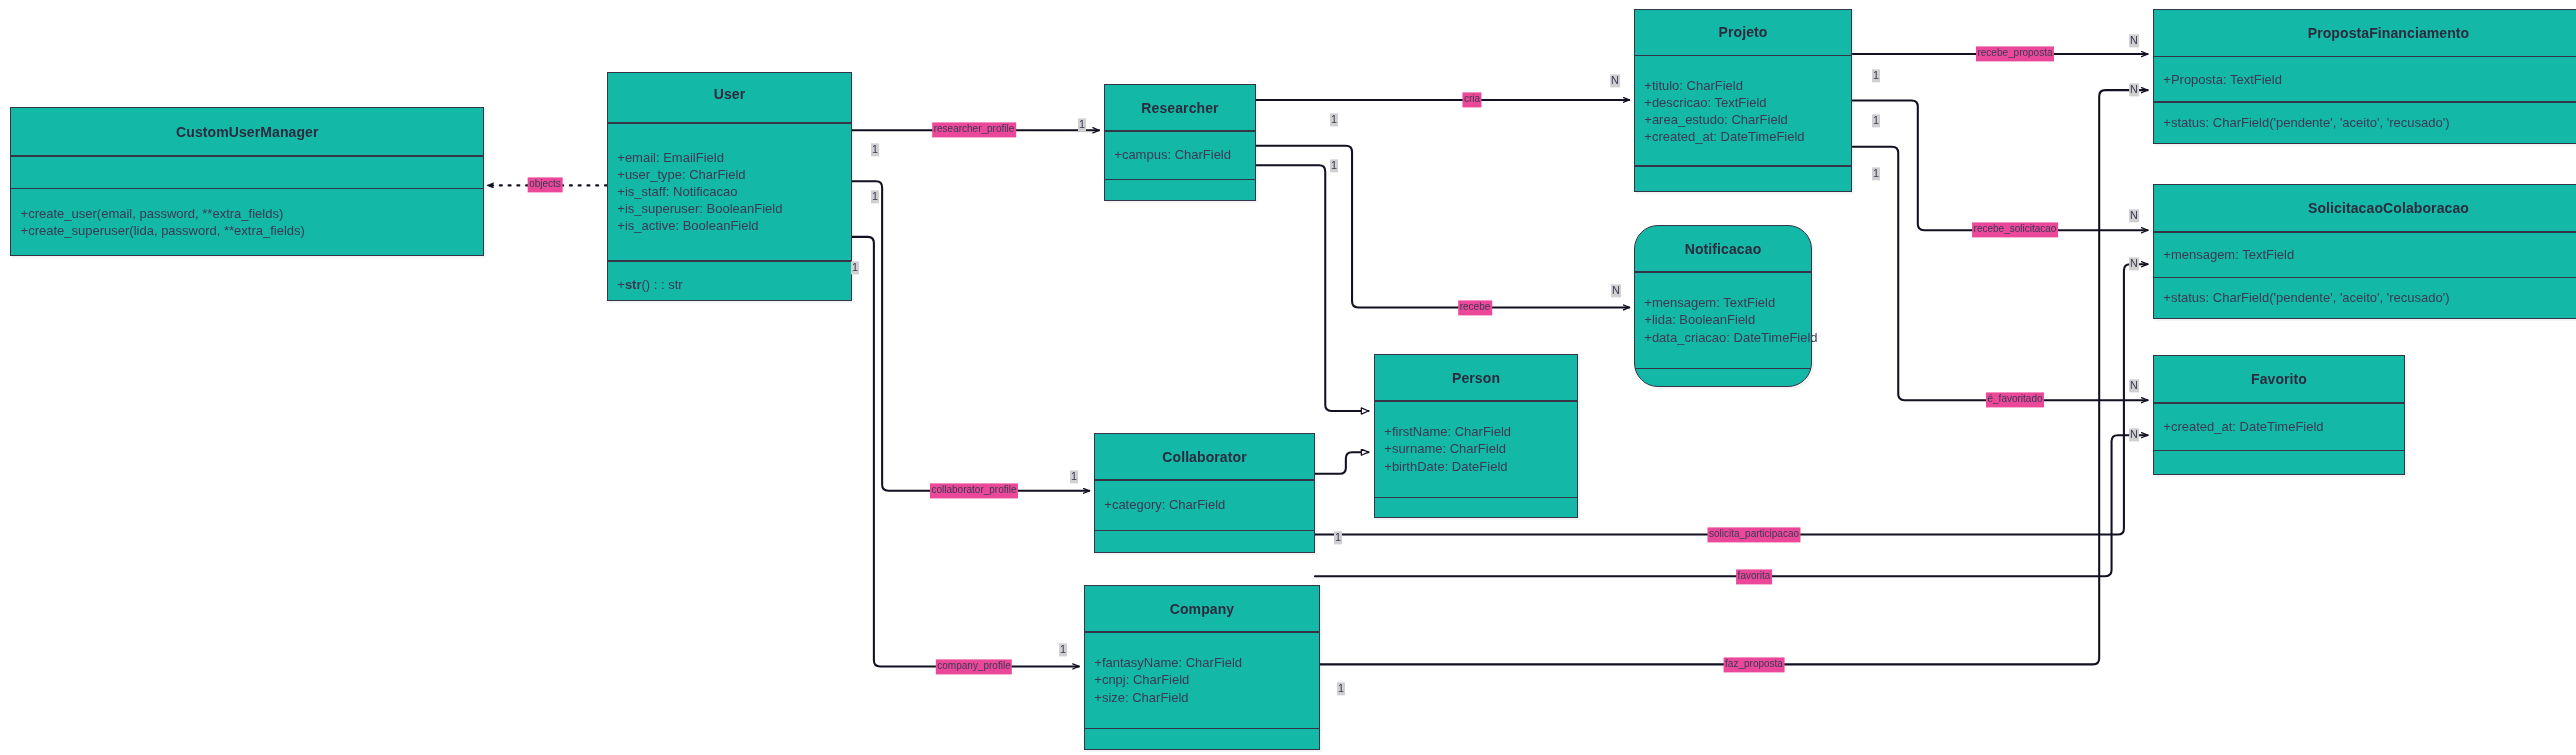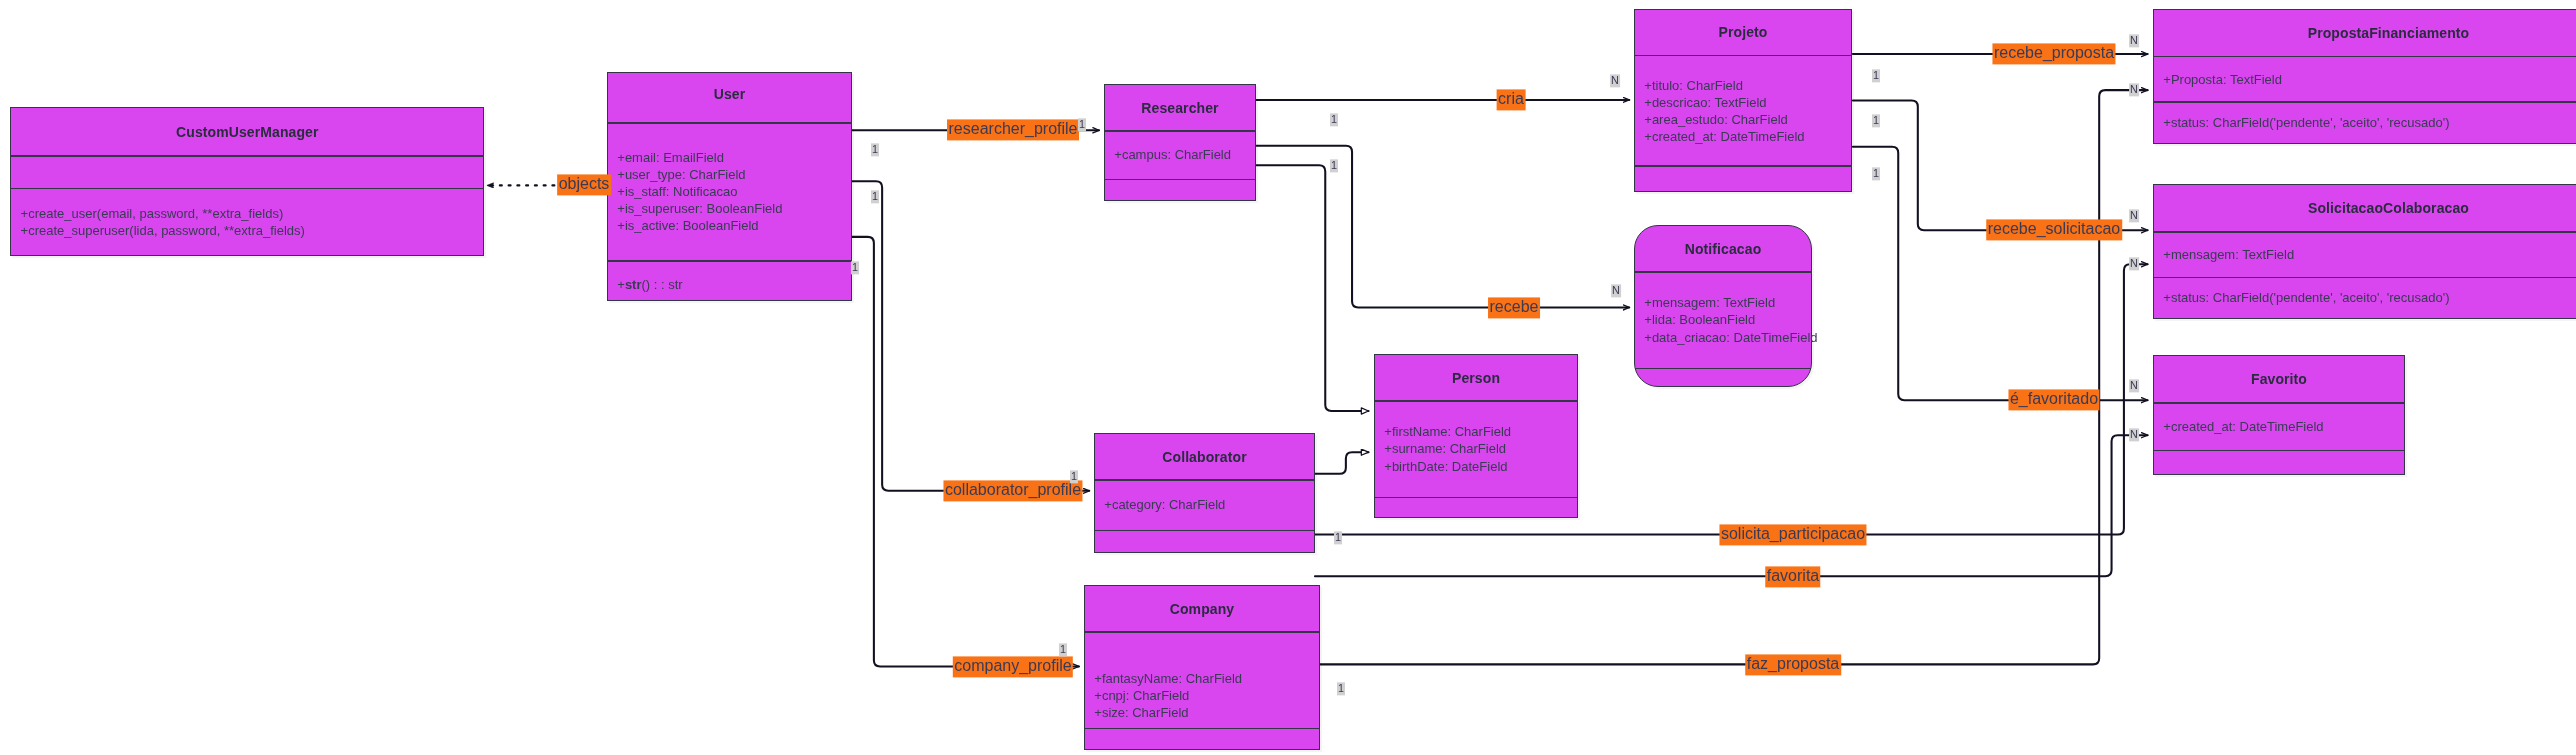--- a/index.html
+++ b/index.html
@@ -18,21 +18,21 @@
   svg#wires {
     position: absolute;
     left: 0; top: 0;
     width: 2633px;
     height: 755px;
     pointer-events: none;
   }
   .uml-class {
     position: absolute;
     box-sizing: border-box;
-    background: #d946ef;
+    background: #14b8a6;
     border: 1.5px solid #353548;
     box-shadow: 2.1px 2.1px 0 rgba(0,0,0,0.045);
     display: flex;
     flex-direction: column;
   }
   .uml-title {
     box-sizing: border-box;
     text-align: center;
     font-weight: bold;
     color: #2b2b40;
@@ -57,28 +57,27 @@
     flex-direction: column;
     justify-content: center;
   }
   .uml-compartment .attr {
     white-space: nowrap;
     padding: 1.5px 0;
   }
   .uml-compartment.empty { padding: 0; }
   .edge-label {
     position: absolute;
-    background: #f97316;
+    background: #ec4899;
     color: #3a3a55;
-    font-size: 16px;
+    font-size: 10px;
     line-height: 1;
     padding: 2.1px 1.5px 3.1px 1.5px;
     white-space: nowrap;
     transform: translate(-50%, -50%);
-    margin-left: 39px;
   }
   .mult-label {
     position: absolute;
     background: #d0d0d0;
     color: #3a3a55;
     font-size: 10.8px;
     line-height: 1;
     padding: 1px 1px 1.5px 1px;
     white-space: nowrap;
     transform: translate(-50%, -50%);
@@ -248,21 +247,21 @@
     <div class="uml-compartment" style="height:49px;">
       <div class="attr">+category: CharField</div>
     </div>
     <div class="uml-sep"></div>
     <div class="uml-compartment empty" style="flex:1;"></div>
   </div>
 
   <div class="uml-class" style="left:1084px; top:585px; width:236px; height:165px;">
     <div class="uml-title" style="height:45px;">Company</div>
     <div class="uml-sep"></div>
-    <div class="uml-compartment" style="height:95px;justify-content:flex-end;">
+    <div class="uml-compartment" style="height:95px;">
       <div class="attr">+fantasyName: CharField</div>
       <div class="attr">+cnpj: CharField</div>
       <div class="attr">+size: CharField</div>
     </div>
     <div class="uml-sep"></div>
     <div class="uml-compartment empty" style="flex:1;"></div>
   </div>
 
   <div class="edge-label" style="left:545px; top:185px;">objects</div>
   <div class="edge-label" style="left:974px; top:130px;">researcher_profile</div>

